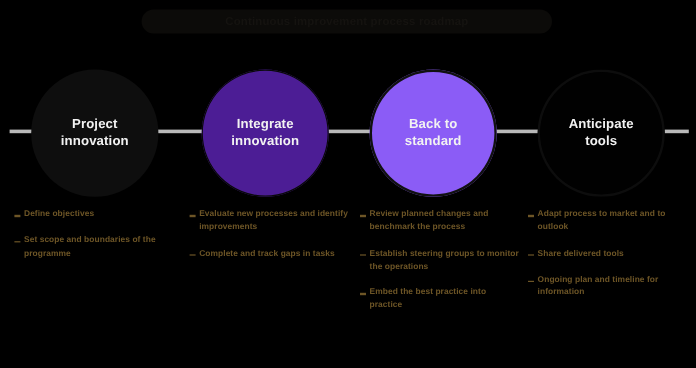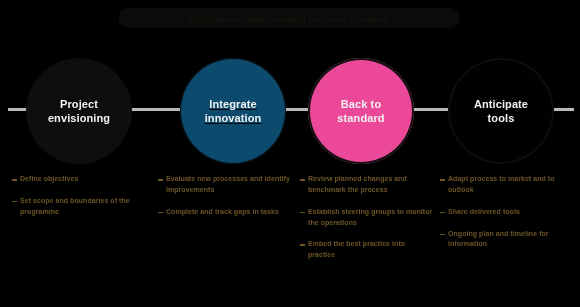--- a/index.html
+++ b/index.html
@@ -76,22 +76,22 @@
     color: #f2f2f2;
     font-size: 11px;
     font-weight: bold;
     line-height: 1.28;
     text-align: center;
     letter-spacing: 0.1px;
     white-space: pre-line;
   }
 
   .node.n0 { left: 26px;  background: #0e0e0e; }
-  .node.n1 { left: 180px; background: #0c4a6e; box-shadow: inset 0 0 0 1px #090909; text-decoration: underline; }
-  .node.n2 { left: 308px; background: #ec4899; box-shadow: inset 0 0 0 2px #111111; }
+  .node.n1 { left: 168px; background: #4c1d95; box-shadow: inset 0 0 0 1px #090909; }
+  .node.n2 { left: 308px; background: #8b5cf6; box-shadow: inset 0 0 0 2px #111111; }
   .node.n3 { left: 448px; background: #010101; box-shadow: inset 0 0 0 2px #0d0d0d; }
 
   
   .columns {
     position: absolute;
     left: 0;
     top: 174px;
     width: 580px;
     height: 133px;
   }
@@ -139,21 +139,21 @@
   <div class="rail">
 
     <div class="connector c0"></div>
     <div class="connector c1"></div>
     <div class="connector c2"></div>
     <div class="connector c3"></div>
     <div class="connector c4"></div>
 
     <div class="node n0">
       <div class="node-label">Project
-envisioning</div>
+innovation</div>
     </div>
 
     <div class="node n1">
       <div class="node-label">Integrate
 innovation</div>
     </div>
 
     <div class="node n2">
       <div class="node-label">Back to
 standard</div>

